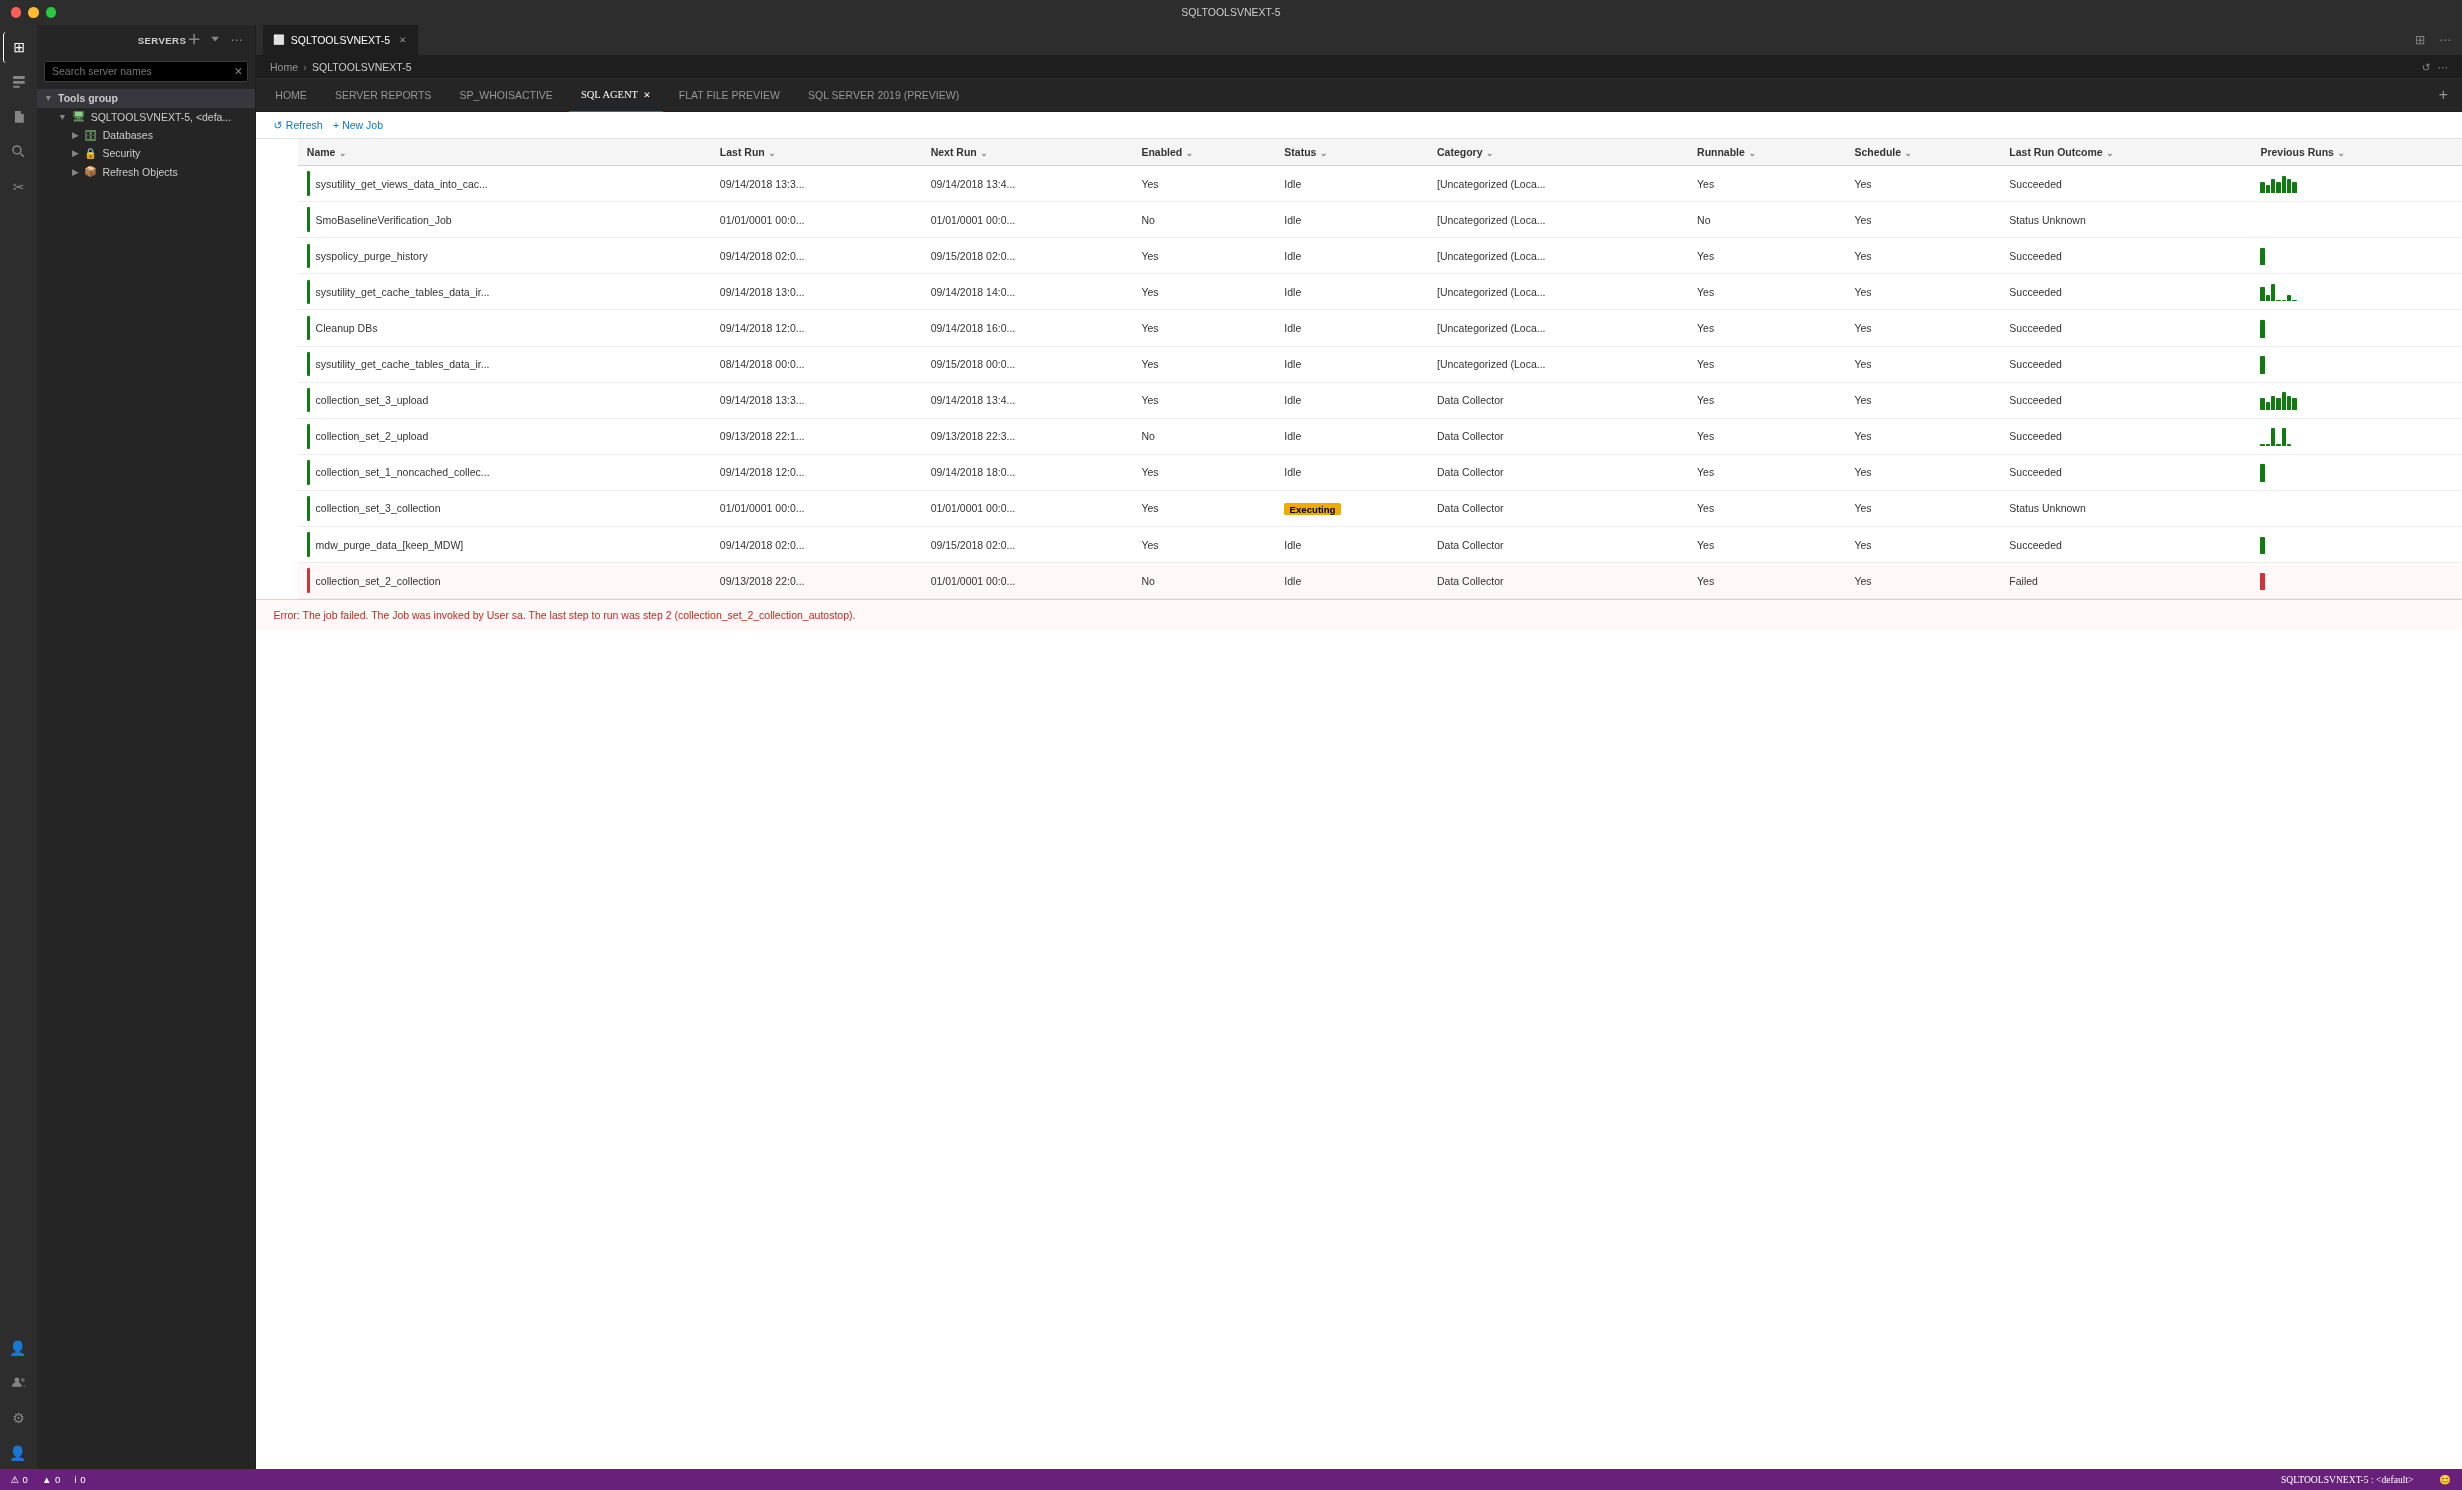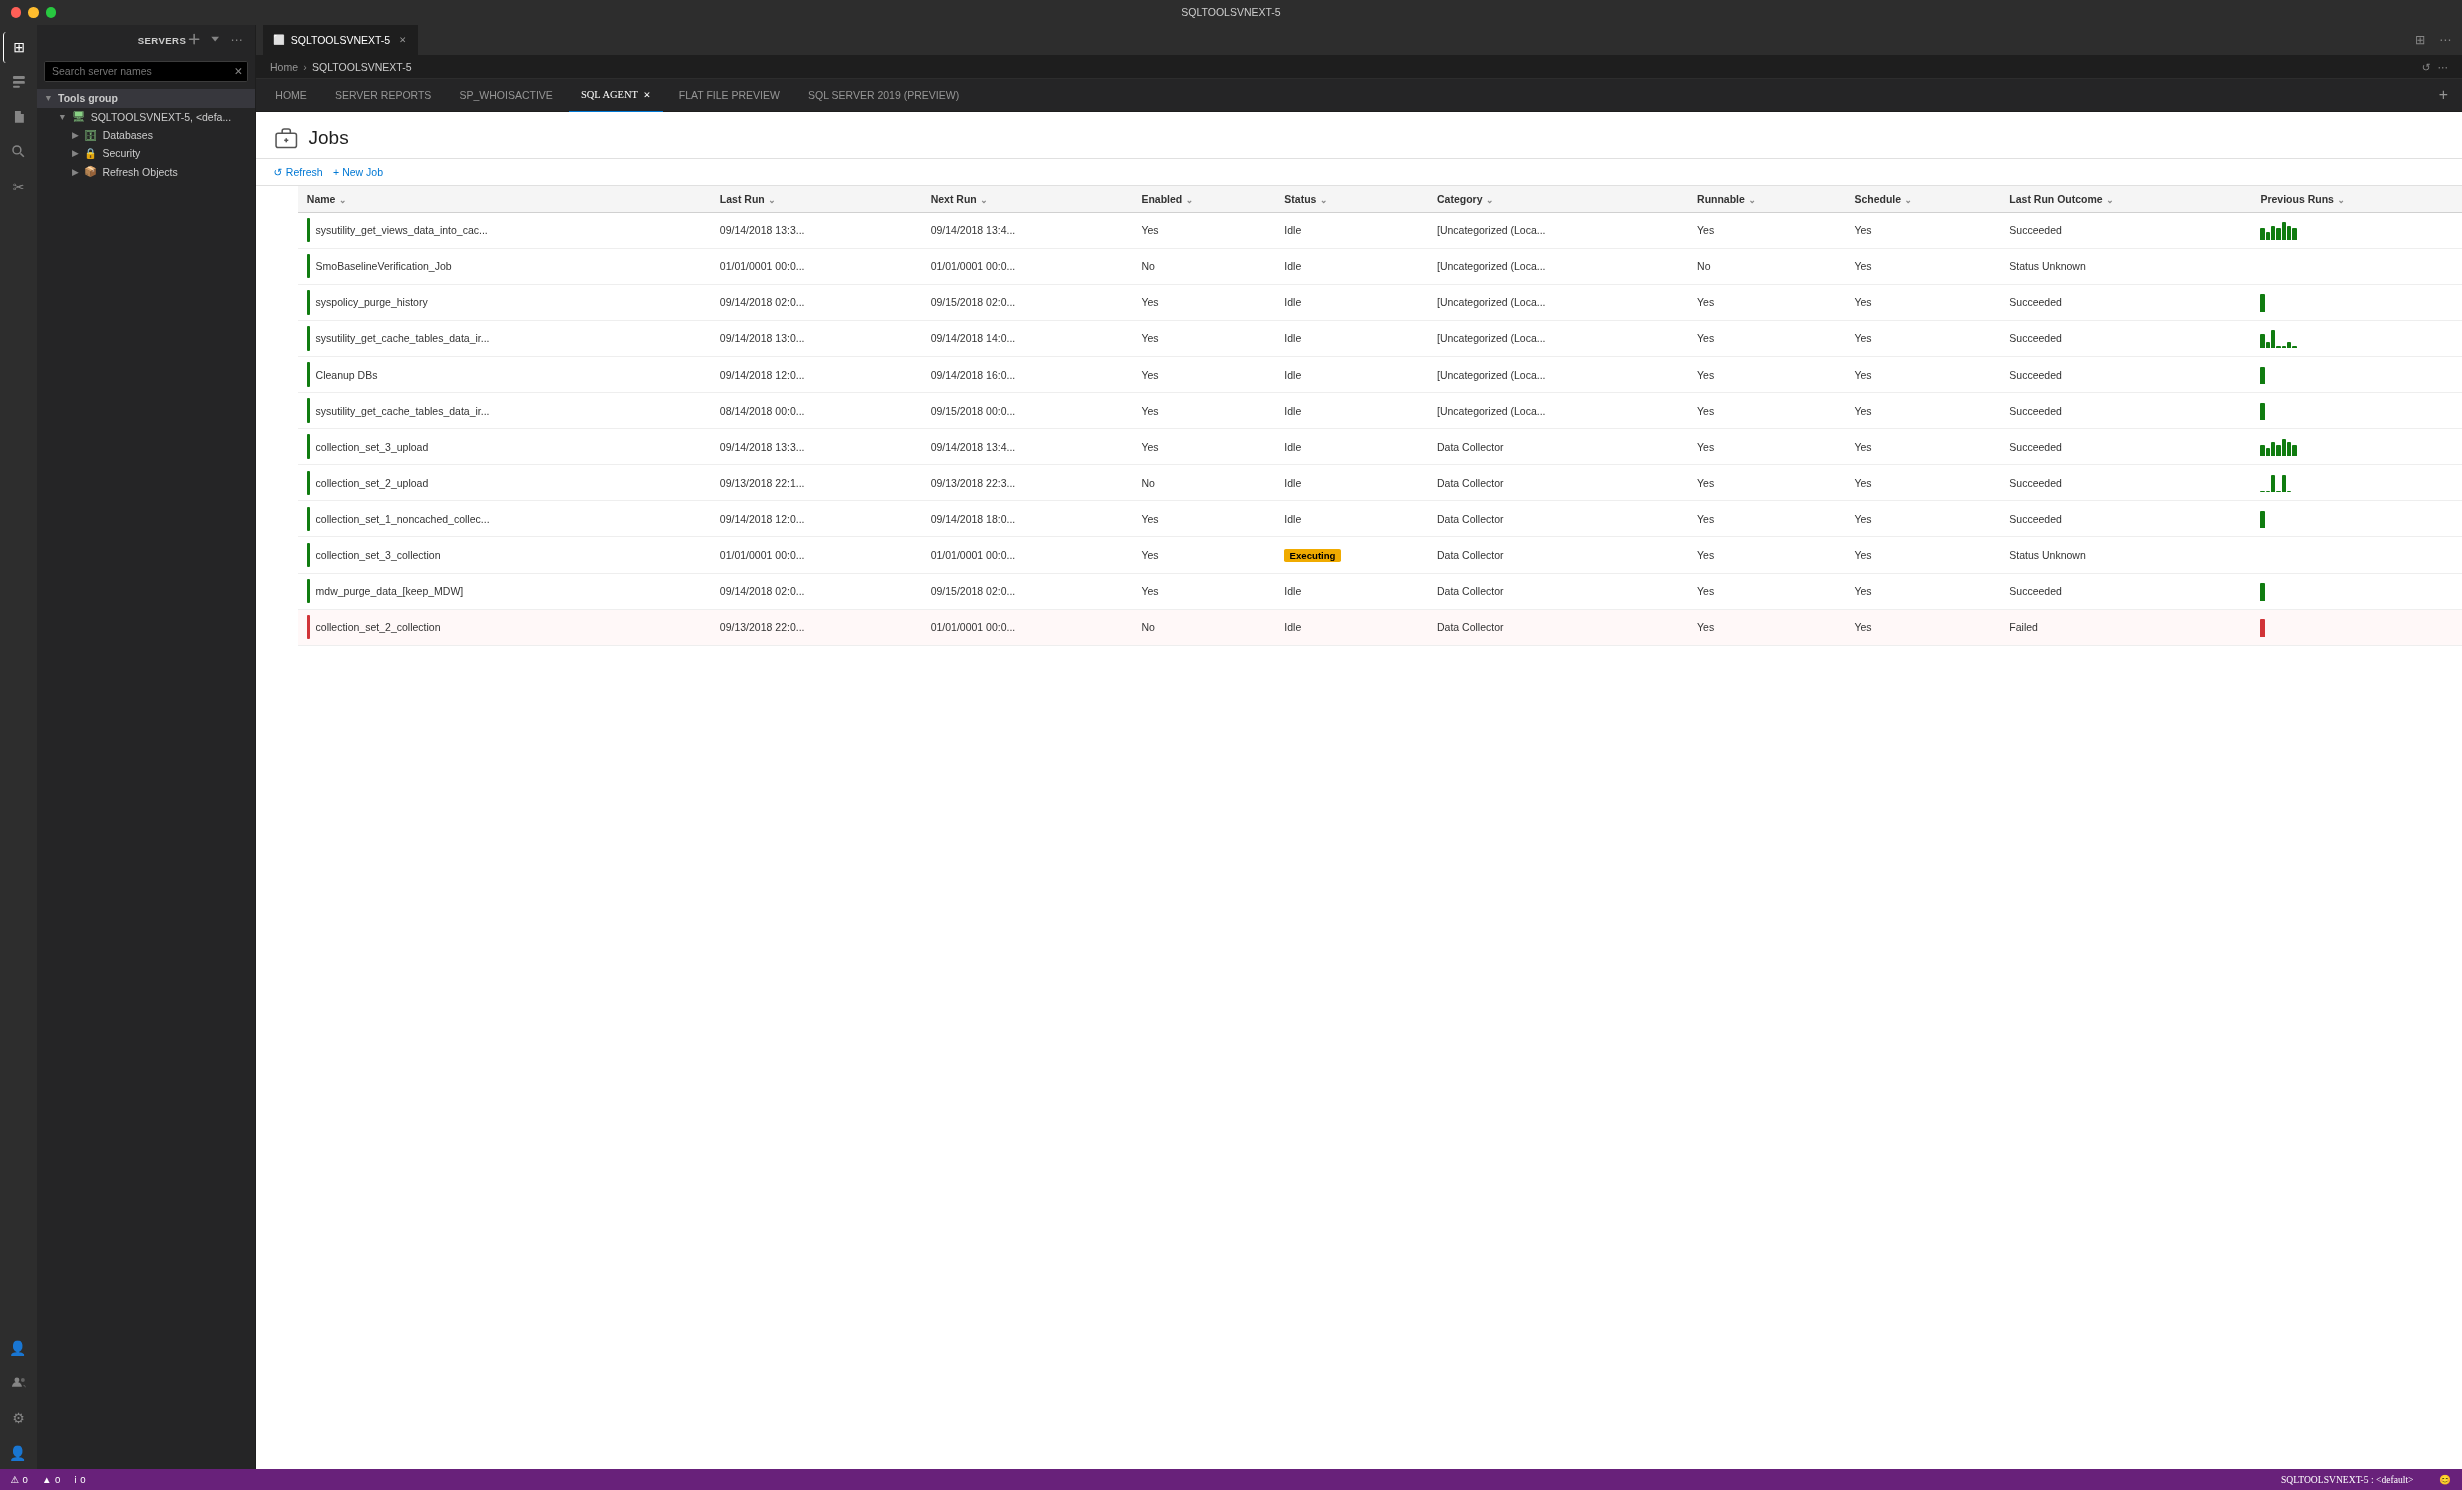--- a/index.html
+++ b/index.html
@@ -251,31 +251,20 @@
       <div class="nav-tab">
         <span>FLAT FILE PREVIEW</span>
       </div>
       <div class="nav-tab">
         <span>SQL SERVER 2019 (PREVIEW)</span>
       </div>
       <div class="nav-tab" style="margin-left:auto;font-size:15.8px;padding:0 7px;">+</div>
     </div>
 
     <div class="jobs-content">
-      <div class="jobs-header">
-        <span class="jobs-icon">
-          <svg width="24.5" height="24.5" viewBox="0 0 24 24" fill="none" stroke="#555" stroke-width="1.5">
-              <rect x="2" y="7" width="20" height="14" rx="2"></rect>
-              <path d="M16 7V5a2 2 0 0 0-2-2h-4a2 2 0 0 0-2 2v2"></path>
-              <line x1="12" y1="12" x2="12" y2="16"></line>
-              <line x1="10" y1="14" x2="14" y2="14"></line>
-            </svg>
-        </span>
-        <h1 class="jobs-title">Jobs</h1>
-      </div>
 
       <div class="jobs-toolbar">
         <button class="toolbar-btn">
           <span>↺</span>
           <span>Refresh</span>
         </button>
         <button class="toolbar-btn">
           <span>+ New Job</span>
         </button>
       </div>
@@ -560,20 +549,21 @@
                 <td>Failed</td>
                 <td>
                   <div class="prev-runs">
                     <div class="prev-bar bar-red" style="height: 17.5px;"></div>
                   </div>
                 </td>
               </tr>
             </tbody>
         </table>
       </div>
+      <div class="error-msg">Error: The job failed. The Job was invoked by User sa. The last step to run was step 2 (collection_set_2_collection_autostop).</div>
     </div>
   </div>
 </div>
 
 <div class="status-bar">
   <span class="status-item">
     <span>⚠</span>
     <span>0</span>
   </span>
   <span class="status-item">

